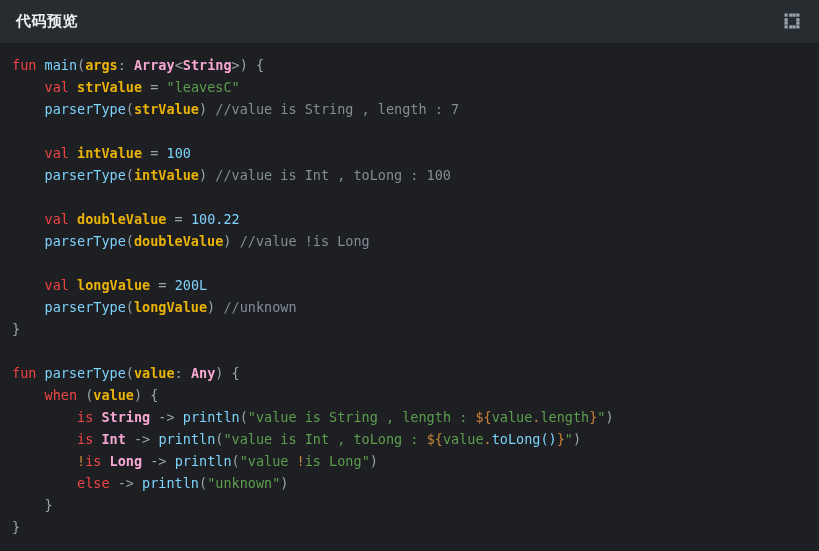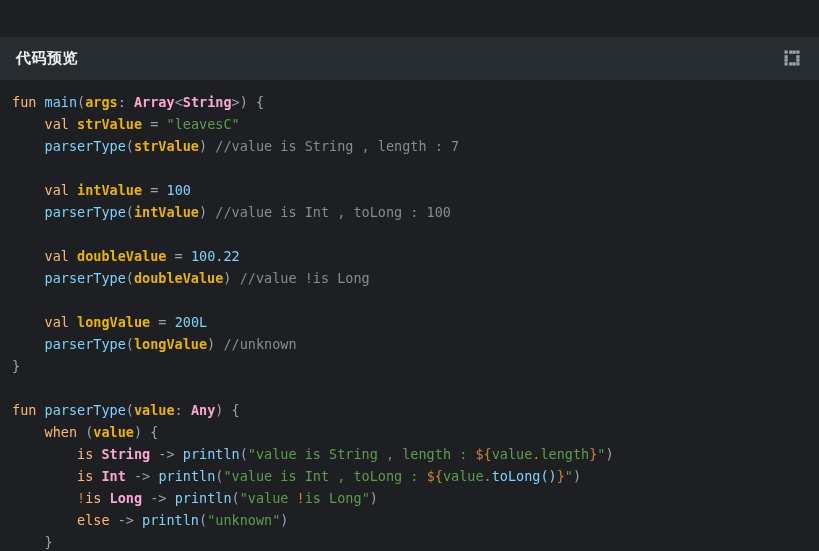--- a/index.html
+++ b/index.html
@@ -19,21 +19,20 @@
   
   #titlebar {
     height: 44px;
     background: #272c30;
     display: flex;
     align-items: center;
     justify-content: space-between;
     padding: 0 14px 0 16px;
     box-sizing: border-box;
     border-bottom: 1px solid #1b1e21;
-    margin-top: 37px;
   }
   #titlebar-title {
     color: #eceff1;
     font-size: 15px;
     font-weight: bold;
     letter-spacing: 0.5px;
     font-family: "DejaVu Sans", "Liberation Sans", sans-serif;
     user-select: none;
   }
   #fullscreen-btn {
@@ -60,21 +59,21 @@
     font-family: "DejaVu Sans Mono", "Liberation Mono", monospace;
     font-size: 13.5px;
     line-height: 22px;
     color: #d8dee4;
     white-space: pre;
     tab-size: 4;
   }
   .ln { display: block; height: 22px; }
 
   
-  .kw   { color: #fdba74; }            
+  .kw   { color: #ef4444; }            
   .fn   { color: #7dd3fc; }            
   .id   { color: #eab308; font-weight: bold; margin-top: 19px; }  
   .type { color: #f9a8d4; font-weight: bold; }  
   .num  { color: #7dd3fc; }            
   .str  { color: #5d9e4e; }            
   .cmt  { color: #808e96; margin-top: 40px; }            
   .punc { color: #9aa4ad; }            
   .op   { color: #c8833a; }            
   .tmpl { color: #c8833a; }
   .dot  { color: #c8833a; }

